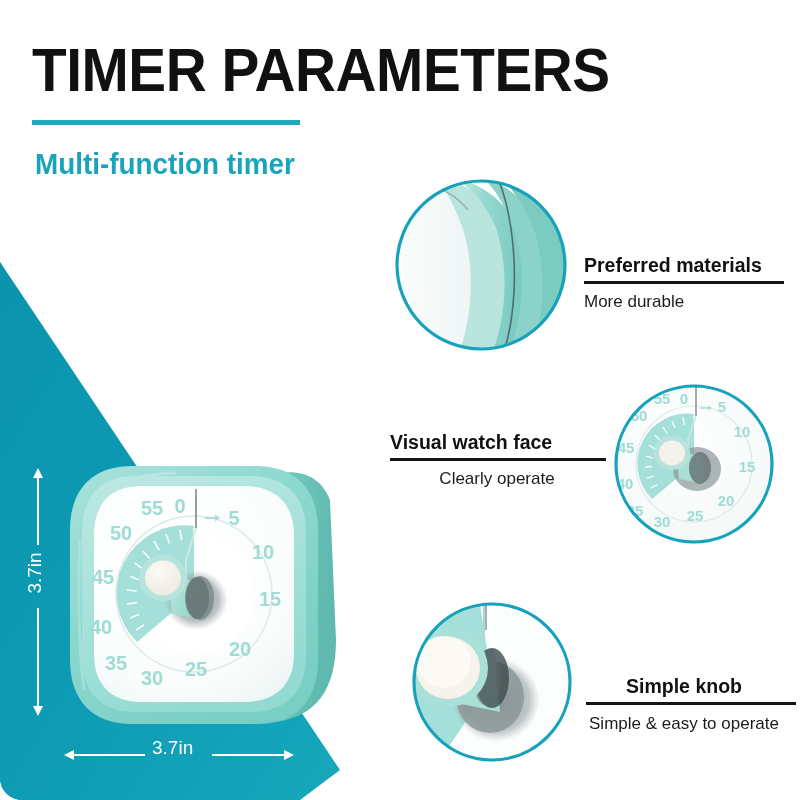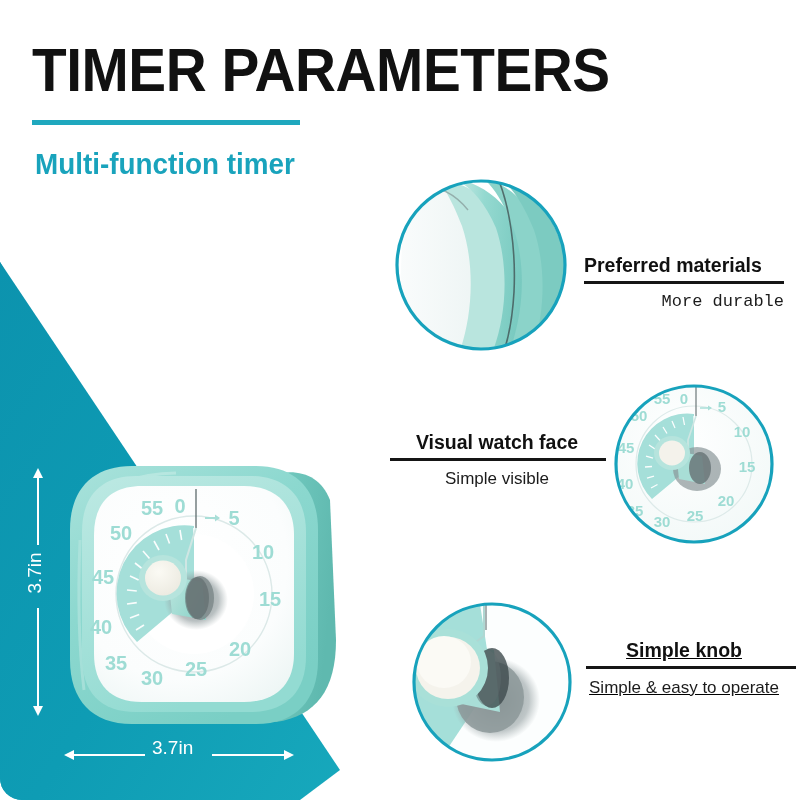--- a/index.html
+++ b/index.html
@@ -48,28 +48,28 @@
     white-space:nowrap;line-height:1.1;
   }
   .callout .c-rule{
     height:2.5px;background:#151515;margin-top:5px;margin-bottom:7px;
   }
   .callout .c-sub{
     font-size:17px;color:#1b1b1b;line-height:1.35;
   }
   #callout-materials{left:584px;top:227px;width:212px;margin-top:28px;}
   #callout-materials .c-rule{width:200px;}
-  #callout-materials .c-sub{text-align:right;width:200px;font-family:Liberation Mono, monospace;}
+  #callout-materials .c-sub{text-align:left;width:200px;}
 
   #callout-face{left:390px;top:432px;width:218px;}
-  #callout-face .c-title{text-align:center;width:214px;}
+  #callout-face .c-title{width:214px;}
   #callout-face .c-rule{width:216px;}
   #callout-face .c-sub{text-align:center;width:214px;}
 
-  #callout-knob{left:586px;top:640px;width:212px;text-decoration:underline;}
+  #callout-knob{left:586px;top:676px;width:212px;}
   #callout-knob .c-title{text-align:center;width:196px;}
   #callout-knob .c-rule{width:210px;}
   #callout-knob .c-sub{text-align:center;width:196px;margin-top:8px;}
 
   
   .dim-v-label{
     position:absolute;left:14px;top:562px;
     color:#ffffff;font-size:19px;
     transform:rotate(-90deg);
     transform-origin:center center;
@@ -370,21 +370,21 @@
 
   <div class="callout" id="callout-materials">
     <div class="c-title">Preferred materials</div>
     <div class="c-rule"></div>
     <div class="c-sub">More durable</div>
   </div>
 
   <div class="callout" id="callout-face">
     <div class="c-title">Visual watch face</div>
     <div class="c-rule"></div>
-    <div class="c-sub">Simple visible</div>
+    <div class="c-sub">Clearly operate</div>
   </div>
 
   <div class="callout" id="callout-knob">
     <div class="c-title">Simple knob</div>
     <div class="c-rule"></div>
     <div class="c-sub">Simple &amp; easy to operate</div>
   </div>
 
 </div>
 

